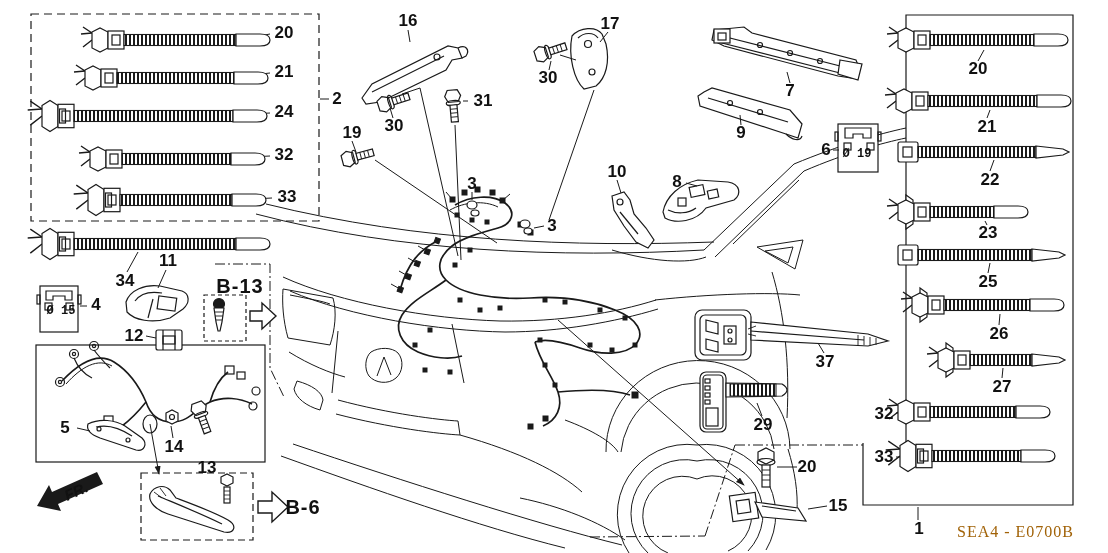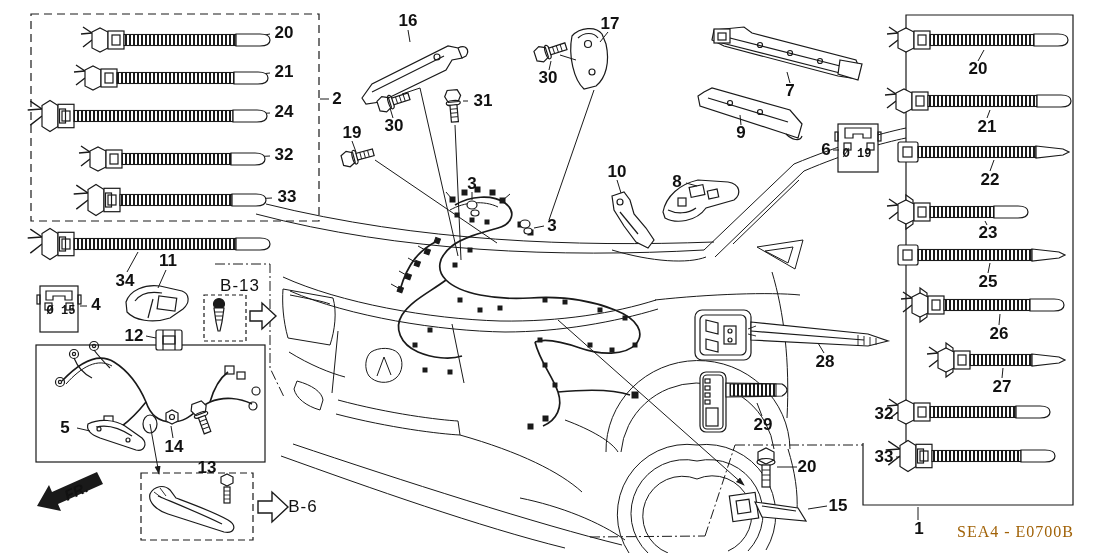--- a/index.html
+++ b/index.html
@@ -1,21 +1,21 @@
 <!DOCTYPE html>
 <html><head>
 <meta charset="utf-8">
 <style>
   html,body{margin:0;padding:0;background:#fff;}
   .stage{position:relative;width:1076px;height:553px;background:#fff;overflow:hidden;
          font-family:"Liberation Sans",sans-serif;}
   .stage svg{position:absolute;left:0;top:0;}
   .callout{position:absolute;transform:translate(-50%,-50%);font-weight:bold;
            font-size:17px;color:#111;letter-spacing:0px;white-space:nowrap;}
-  .refbox{font-size:17px;font-weight:normal;letter-spacing:1px;}
+  .refbox{font-size:20px;font-weight:bold;letter-spacing:1px;}
   .parttext{position:absolute;transform:translate(-50%,-50%);font-weight:bold;
             font-size:12px;color:#111;white-space:nowrap;font-family:Liberation Mono, monospace;}
   .frlabel{position:absolute;font-weight:bold;font-style:italic;font-size:15px;color:#111;
            transform:translate(-50%,-50%) rotate(-24deg);}
   .diagcode{position:absolute;font-family:"Liberation Serif",serif;font-size:16px;
             color:#a16207;letter-spacing:1px;white-space:nowrap;}
 </style>
 </head>
 <body>
 
@@ -568,21 +568,21 @@
       <div class="callout" style="left: 352px; top: 133px;">19</div>
       <div class="callout" style="left: 610px; top: 24px;">17</div>
       <div class="callout" style="left: 548px; top: 78px;">30</div>
       <div class="callout" style="left: 472px; top: 184px;">3</div>
       <div class="callout" style="left: 552px; top: 226px;">3</div>
       <div class="callout" style="left: 617px; top: 172px;">10</div>
       <div class="callout" style="left: 677px; top: 182px;">8</div>
       <div class="callout" style="left: 790px; top: 91px;">7</div>
       <div class="callout" style="left: 741px; top: 133px;">9</div>
       <div class="callout" style="left: 826px; top: 150px;">6</div>
-      <div class="callout" style="left: 825px; top: 362px;">28</div>
+      <div class="callout" style="left: 825px; top: 362px;">37</div>
       <div class="callout" style="left: 763px; top: 425px;">29</div>
       <div class="callout" style="left: 807px; top: 467px;">20</div>
       <div class="callout" style="left: 838px; top: 506px;">15</div>
       <div class="callout" style="left: 978px; top: 69px;">20</div>
       <div class="callout" style="left: 987px; top: 127px;">21</div>
       <div class="callout" style="left: 990px; top: 180px;">22</div>
       <div class="callout" style="left: 988px; top: 233px;">23</div>
       <div class="callout" style="left: 988px; top: 282px;">25</div>
       <div class="callout" style="left: 999px; top: 334px;">26</div>
       <div class="callout" style="left: 1002px; top: 387px;">27</div>

